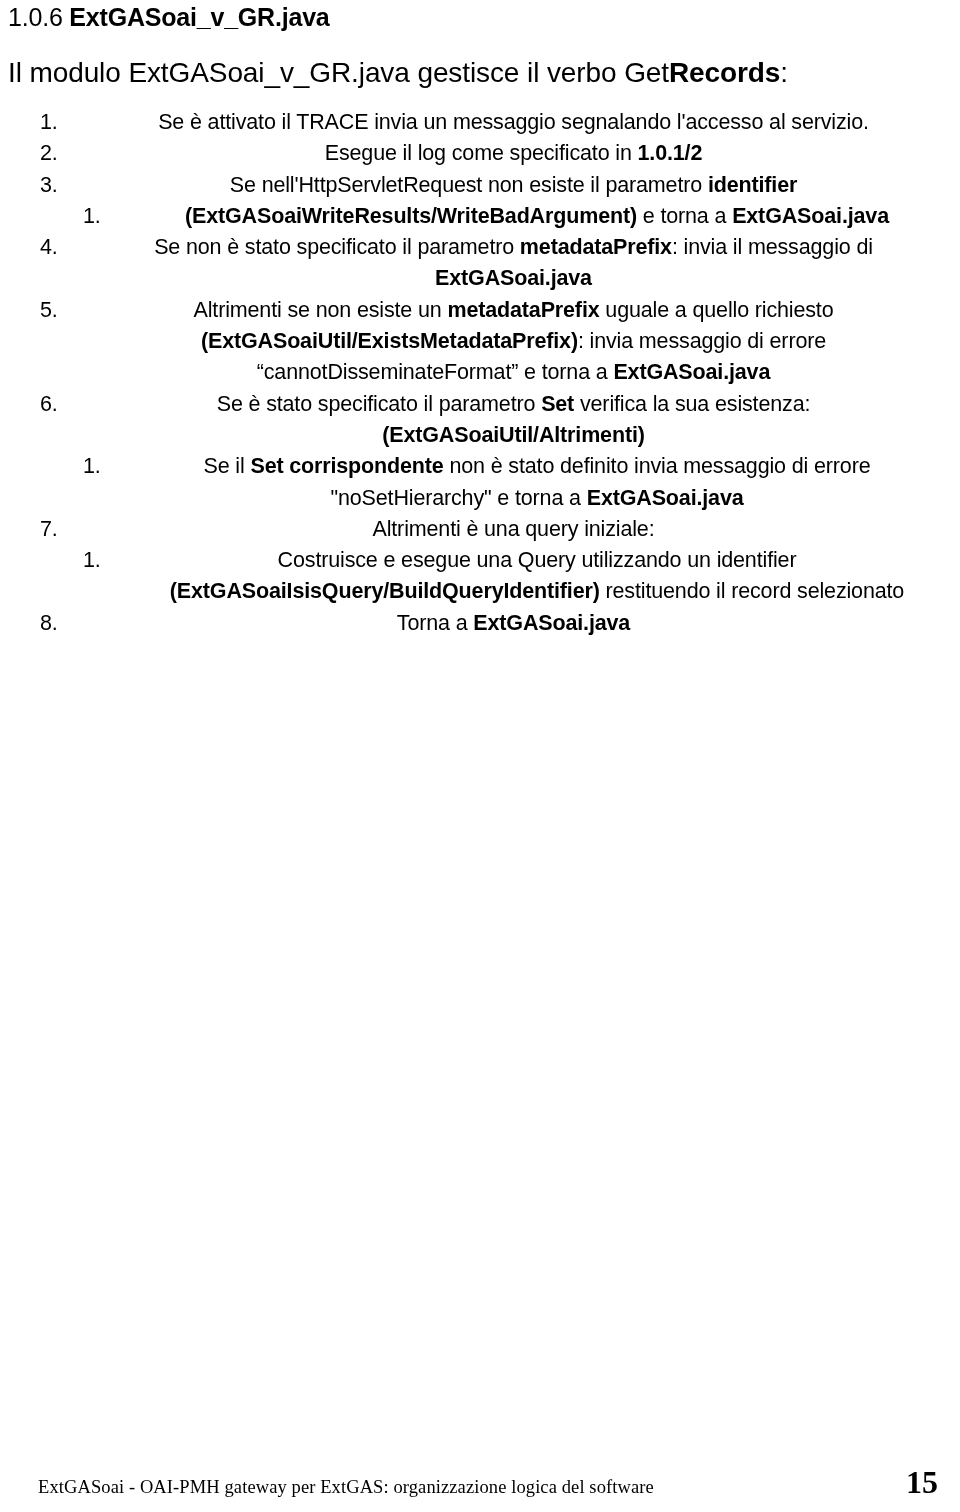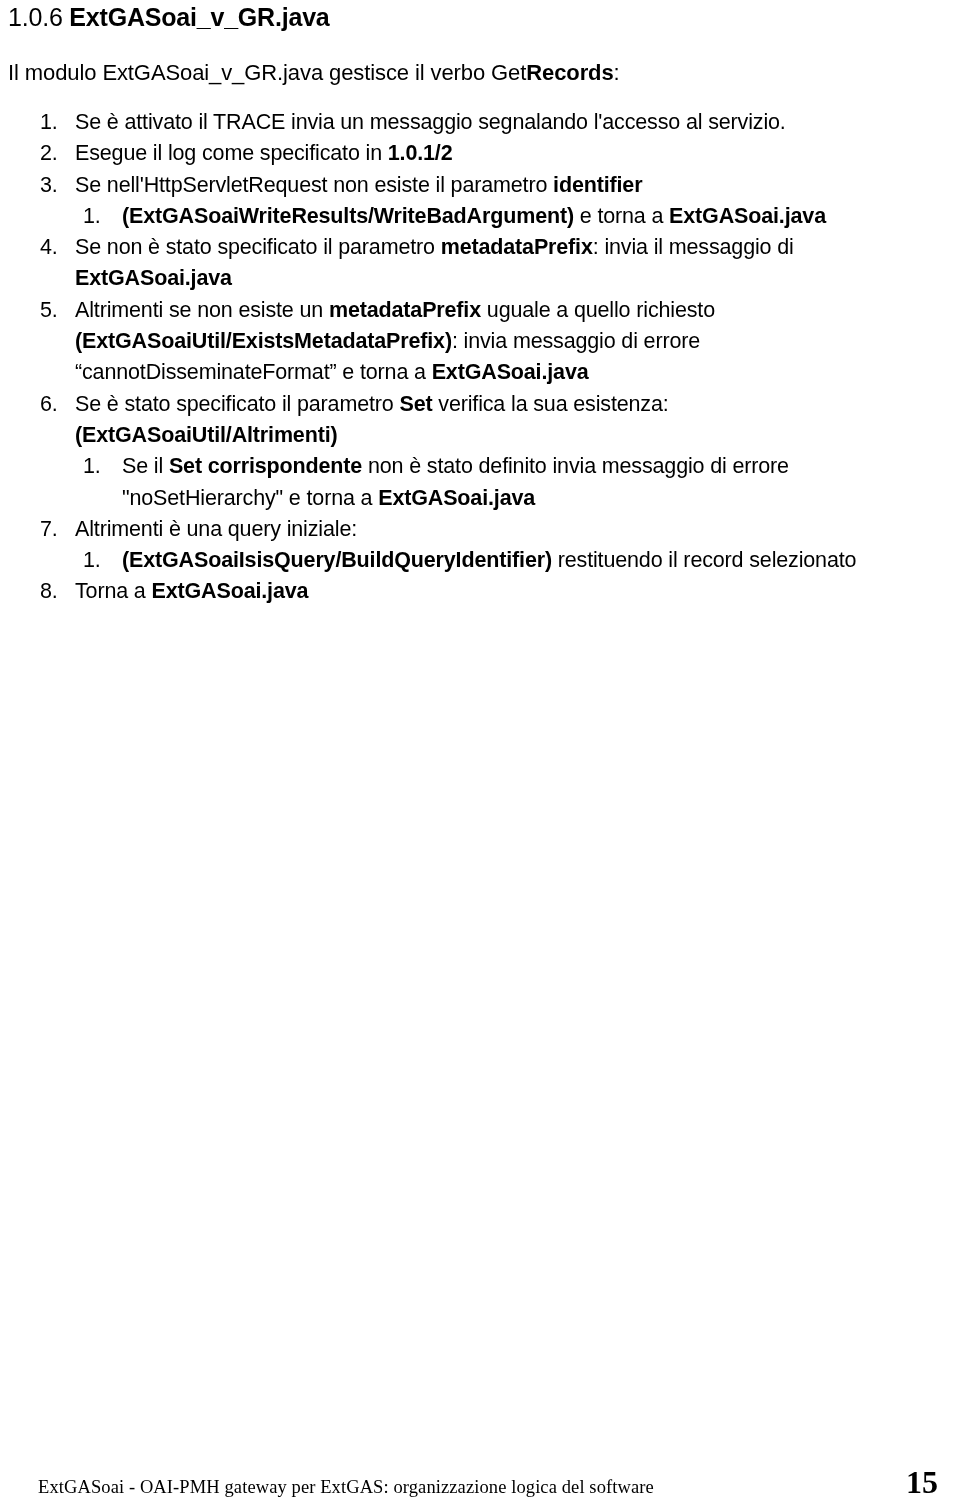--- a/index.html
+++ b/index.html
@@ -33,21 +33,21 @@
     letter-spacing: -0.2px;
   }
   .heading .num { font-weight: 400; }
   .heading .name { font-weight: 700; }
 
   
   .intro {
     position: absolute;
     left: 8px;
     top: 58px;
-    font-size: 22px;
+    font-size: 28px;
     line-height: 30px;
     white-space: nowrap;
     letter-spacing: -0.1px;
   }
   .intro .b { font-weight: 700; }
 
   
   .outline {
     position: absolute;
     left: 0;
@@ -82,21 +82,21 @@
     padding-right: 8px;
   }
   .lvl2 > .marker {
     position: absolute;
     left: 83px;
     top: 0;
     width: 34px;
     text-align: left;
   }
 
-  .line { display: block; white-space: nowrap; }
+  .line { display: block; white-space: nowrap; text-align: center; }
   .b { font-weight: 700; }
 
   
   .footer {
     position: absolute;
     left: 0;
     bottom: 14px;
     width: 960px;
     height: 36px;
     display: flex;
@@ -169,20 +169,21 @@
         <span class="marker">1.</span>
         <span class="line"><span>Se il  </span><span class="b">Set corrispondente</span><span> non è stato definito invia messaggio di errore</span></span>
         <span class="line"><span>"noSetHierarchy" e torna a  </span><span class="b">ExtGASoai.java</span></span>
       </div>
       <div class="li lvl1">
         <span class="marker">7.</span>
         <span class="line"><span>Altrimenti è una query iniziale:</span></span>
       </div>
       <div class="li lvl2">
         <span class="marker">1.</span>
+        <span class="line"><span>Costruisce e esegue una Query utilizzando un  identifier</span></span>
         <span class="line"><span class="b">(ExtGASoaiIsisQuery/BuildQueryIdentifier)</span><span> restituendo il record selezionato</span></span>
       </div>
       <div class="li lvl1">
         <span class="marker">8.</span>
         <span class="line"><span>Torna a  </span><span class="b">ExtGASoai.java</span></span>
       </div>
     </div>
 
   <div class="footer">
     <span class="footer-text">ExtGASoai - OAI-PMH gateway per ExtGAS: organizzazione logica del software</span>

